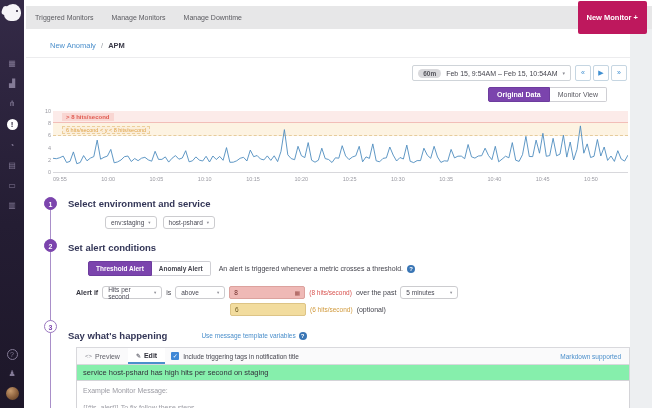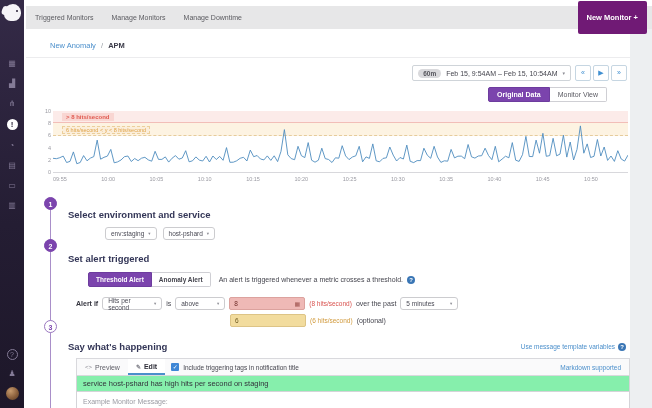--- a/index.html
+++ b/index.html
@@ -27,21 +27,21 @@
     background:radial-gradient(circle at 35% 30%, #c79b6e 0%, #8a5f3c 55%, #543824 100%); cursor:pointer; }
 
   
   .main { position:absolute; left:24px; top:0; width:628px; height:408px; background:#ffffff; }
   .gutter { position:absolute; left:606px; top:29px; width:22px; bottom:0; background:#edeff1; }
 
   
   .topnav { position:absolute; left:2px; top:6px; width:626px; height:23px; background:#e7e7e8;
     display:flex; align-items:center; }
   .topnav .tab { font-size:7px; color:#5b5b60; padding:0 9px; cursor:pointer; }
-  .btn-new { margin-left:auto; margin-right:5px; background:#701a75; color:#ffffff;
+  .btn-new { margin-left:auto; margin-right:5px; background:#be185d; color:#ffffff;
     font-size:7.5px; font-weight:bold; padding:12px 9px; border-radius:2px; cursor:pointer; }
 
   
   .breadcrumb { position:absolute; left:26px; top:41px; font-size:7.5px; }
   .crumb-link { color:#4b8fcb; cursor:pointer; }
   .crumb-sep { color:#9aa0a6; margin:0 3px; }
   .crumb-cur { color:#3b3b49; font-weight:bold; }
   .bc-divider { position:absolute; left:2px; top:57px; width:604px; height:1px; background:#ececee; }
 
   
@@ -80,22 +80,22 @@
 
   
   .steps { position:absolute; left:0; top:194px; width:606px; bottom:0; padding-left:44px; }
   .timeline { position:absolute; left:26px; top:10px; bottom:0; width:1px; background:#a98fc9; }
   .stepnum { position:absolute; left:20px; width:13px; height:13px; border-radius:50%;
     text-align:center; font-size:7px; font-weight:bold; line-height:13px; z-index:2; }
   .stepnum.filled { background:#7b44ad; color:#ffffff; border:1px solid #7b44ad; }
   .stepnum.open { background:#ffffff; color:#7b44ad; border:1px solid #9a77c0; }
   .n1 { top:3px; } .n2 { top:45px; } .n3 { top:126px; }
   .step-title { font-size:9.5px; font-weight:bold; color:#333657; }
-  .h1 { margin-top:15px; } .h2 { margin-top:13px; } 
-  .h3row { margin-top:14px; display:flex; justify-content:space-between; align-items:center; margin-right:4px;gap:34px; }
+  .h1 { margin-top:4px; } .h2 { margin-top:13px; } 
+  .h3row { margin-top:14px; display:flex; justify-content:flex-start; align-items:center; margin-right:4px;gap:34px; }
   .tmpl-link { font-size:6.5px; color:#4b8fcb; cursor:pointer; display:flex; align-items:center; gap:3px; }
 
   .select { display:inline-flex; align-items:center; gap:4px; border:1px solid #cccccf; border-radius:3px;
     background:#fff; font-size:6.5px; color:#4a4a55; padding:2px 5px; height:13px; cursor:pointer; }
   .select .caret { font-size:4.5px; color:#8b8b93; }
   .filters { margin-top:7px; margin-left:37px; display:flex; gap:6px; }
 
   .alert-types { margin-top:8px; margin-left:20px; display:flex; align-items:center; }
   .atype { font-size:6.5px; padding:3px 7px; cursor:pointer; }
   .atype.active { background:#7b44ad; color:#fff; font-weight:bold; border:1px solid #6d3c9e; border-radius:2px 0 0 2px; }
@@ -241,21 +241,21 @@
         <div class="select">
           <span>env:staging</span>
           <span class="caret">▾</span>
         </div>
         <div class="select">
           <span>host-pshard</span>
           <span class="caret">▾</span>
         </div>
       </div>
 
-      <div class="step-title h2">Set alert triggered</div>
+      <div class="step-title h2">Set alert conditions</div>
       <div class="alert-types">
         <span class="atype active">Threshold Alert</span>
         <span class="atype inactive">Anomaly Alert</span>
         <span class="atype-desc">An alert is triggered whenever a metric crosses a threshold.</span>
         <span class="help-dot" style="margin-left:4px;">?</span>
       </div>
       <div class="alertrow">
         <span class="lbl-bold">Alert if</span>
         <div class="select sel-metric">
           <span>Hits per second</span>

